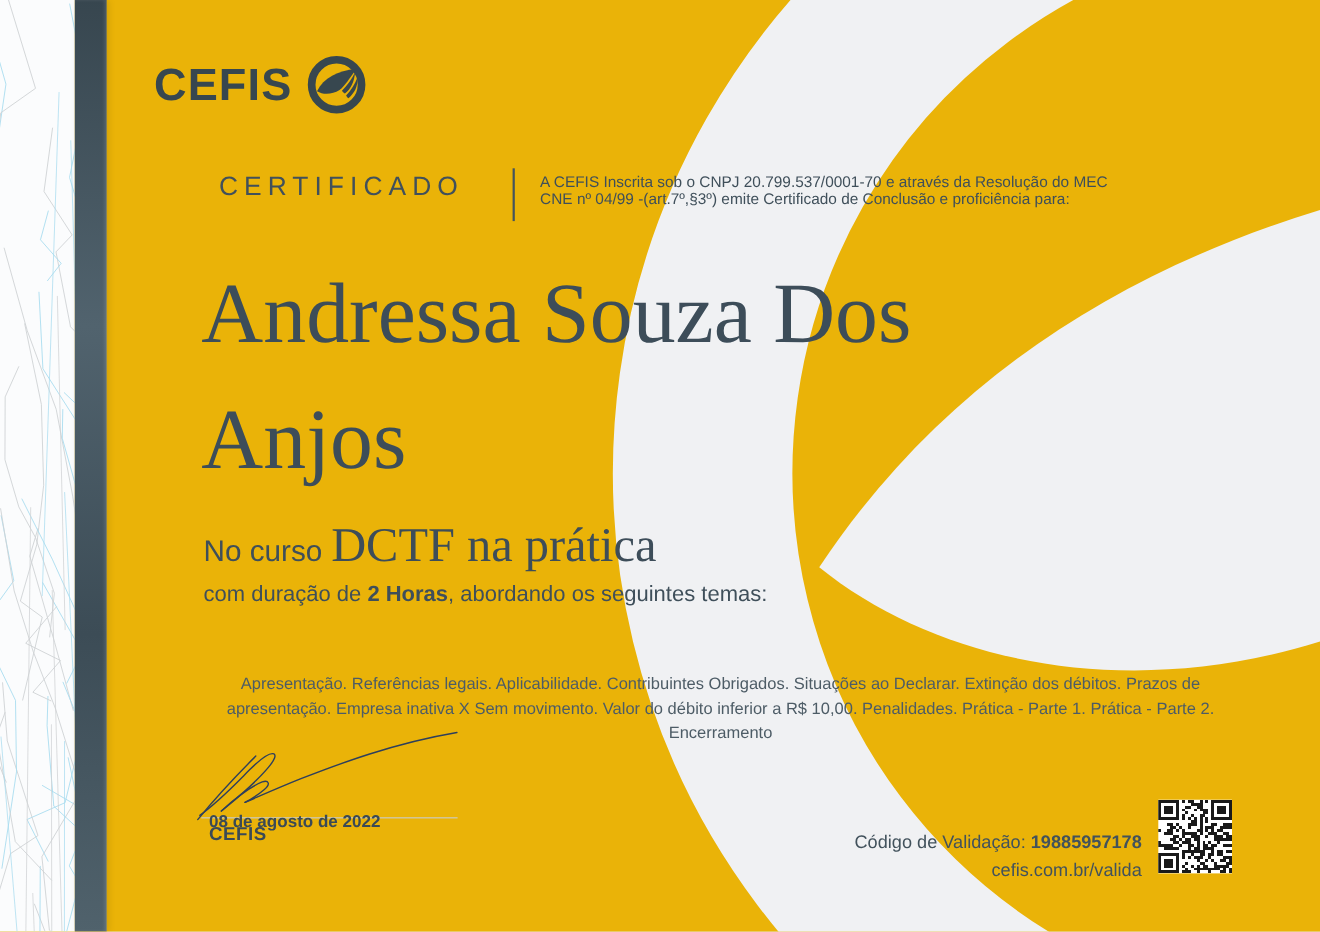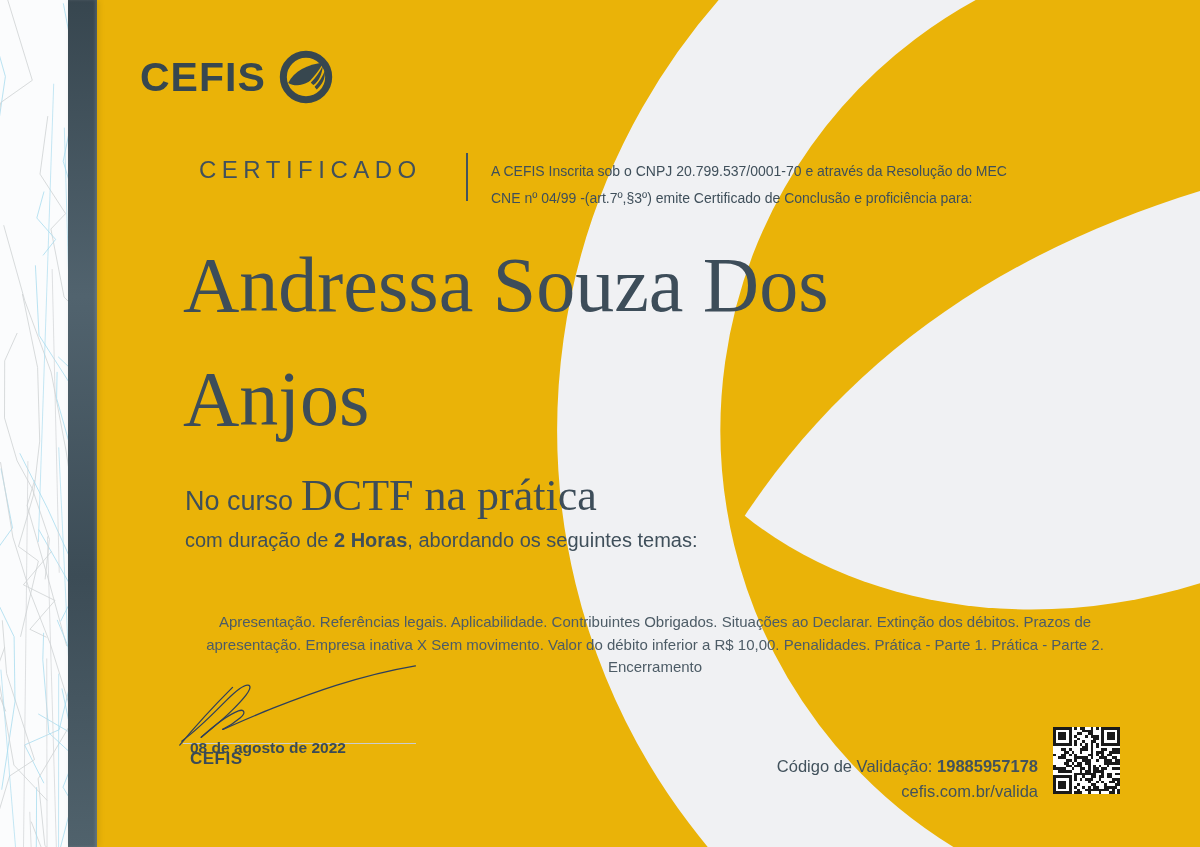--- a/index.html
+++ b/index.html
@@ -23,21 +23,21 @@
   .watermark { position:absolute; left:530px; top:-250px; width:1360px; height:1360px; transform:rotate(8deg); }
   .watermark svg { width:100%; height:100%; }
 
   .logo { position:absolute; left:140px; top:50px; display:flex; align-items:center; gap:13px; }
   .logo-text { font-size:41px; font-weight:bold; letter-spacing:1px; color:#37474f; }
   .logo-icon svg { display:block; width:54px; height:54px; }
 
   .title { position:absolute; left:185px; top:156px; font-family:Liberation Sans, sans-serif;
     font-size:24px; letter-spacing:5.5px; color:#41505b; font-weight:normal;margin-left:14px; }
   .title-divider { position:absolute; left:466px; top:153px; width:2px; height:48px; background:#44545e; }
-  .intro { position:absolute; left:491px; top:158px; width:545px; font-size:14px; line-height:27px; color:#3f4f5a; }
+  .intro { position:absolute; left:491px; top:158px; width:545px; font-size:14px; line-height:15px; color:#3f4f5a; }
 
   .recipient { position:absolute; left:183px; top:228px; width:780px;
     font-family:"Liberation Serif", serif; font-weight:normal;
     font-size:78px; line-height:114px; color:#3d4d59; }
 
   .course-line { position:absolute; left:185px; top:470px; display:flex; align-items:baseline; gap:8px; }
   .course-prefix { font-size:27px; color:#3f4f5a; }
   .course-name { font-family:Liberation Serif, serif; font-size:44px; color:#3d4d59; }
 
   .duration-line { position:absolute; left:185px; top:529px; font-size:20px; color:#3f4f5a; }

